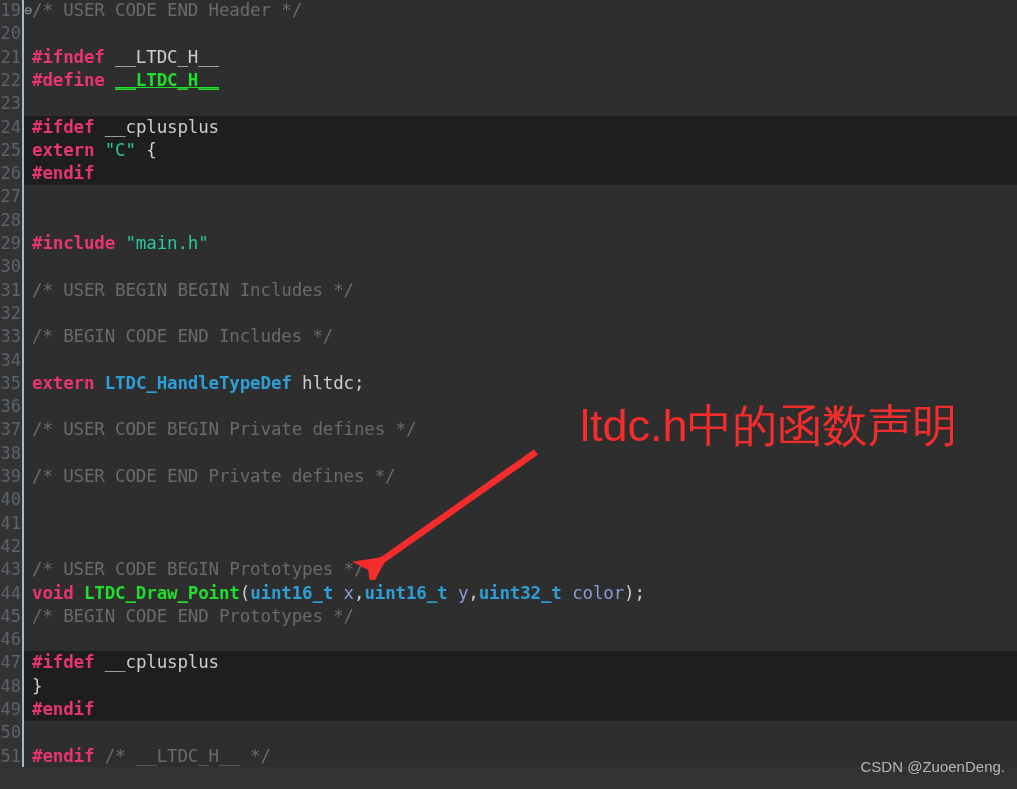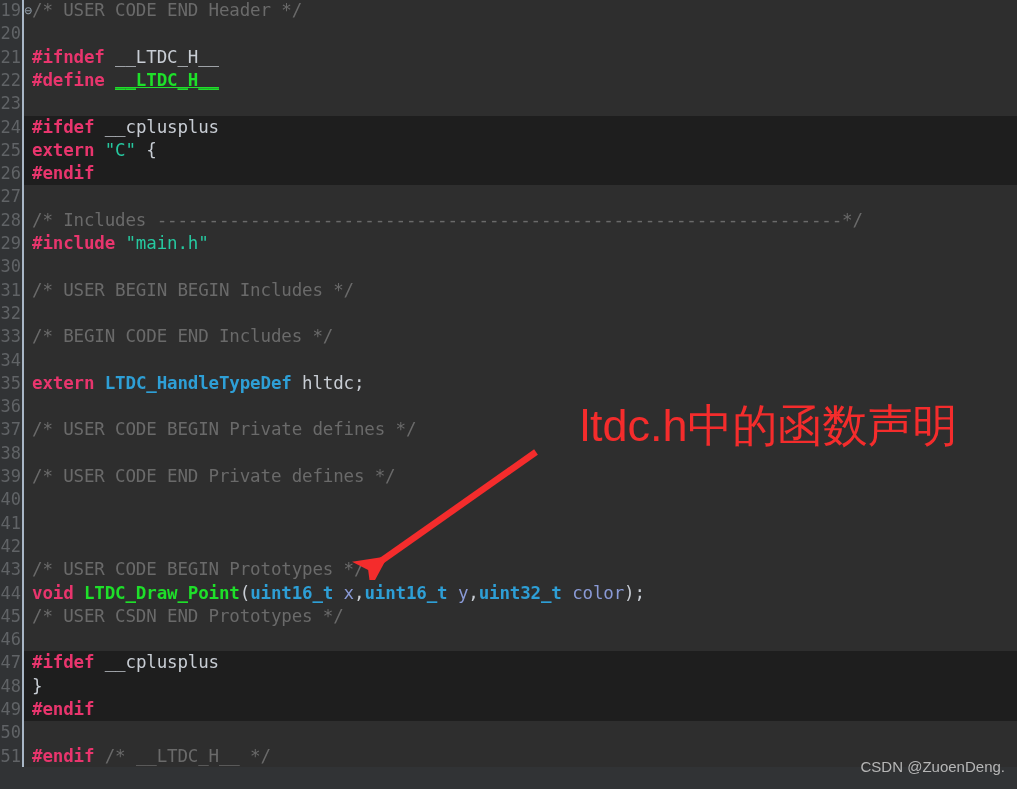--- a/index.html
+++ b/index.html
@@ -187,37 +187,36 @@
     <div class="hlblock" style="top: 651.4px; height: 69.9px;"></div>
     <div id="code">
       <div class="line" style="top: -1px;"><span class="cmt">/* USER CODE END Header */</span></div>
       <div class="line" style="top: 45.6px;"><span class="pre">#ifndef</span><span class="plain"> </span><span class="plain">__LTDC_H__</span></div>
       <div class="line" style="top: 68.9px;"><span class="pre">#define</span><span class="plain"> </span><span class="def">__LTDC_H__</span></div>
       <div class="line" style="top: 92.2px;">&nbsp;</div>
       <div class="line" style="top: 115.5px;"><span class="pre">#ifdef</span><span class="plain"> </span><span class="plain">__cplusplus</span></div>
       <div class="line" style="top: 138.8px;"><span class="kw">extern</span><span class="plain"> </span><span class="str">"C"</span><span class="punct"> {</span></div>
       <div class="line" style="top: 162.1px;"><span class="pre">#endif</span></div>
       <div class="line" style="top: 185.4px;">&nbsp;</div>
-      <div class="line" style="top: 208.7px;"><span class="cmt">/* Includes ------------------------------------------------------------------*/</span></div>
       <div class="line" style="top: 232px;"><span class="pre">#include</span><span class="plain"> </span><span class="str">"main.h"</span></div>
       <div class="line" style="top: 255.3px;">&nbsp;</div>
       <div class="line" style="top: 278.6px;"><span class="cmt">/* USER BEGIN BEGIN Includes */</span></div>
       <div class="line" style="top: 301.9px;">&nbsp;</div>
       <div class="line" style="top: 325.2px;"><span class="cmt">/* BEGIN CODE END Includes */</span></div>
       <div class="line" style="top: 348.5px;">&nbsp;</div>
       <div class="line" style="top: 371.8px;"><span class="kw">extern</span><span class="plain"> </span><span class="typ">LTDC_HandleTypeDef</span><span class="plain"> hltdc;</span></div>
       <div class="line" style="top: 395.1px;">&nbsp;</div>
       <div class="line" style="top: 418.4px;"><span class="cmt">/* USER CODE BEGIN Private defines */</span></div>
       <div class="line" style="top: 441.7px;">&nbsp;</div>
       <div class="line" style="top: 465px;"><span class="cmt">/* USER CODE END Private defines */</span></div>
       <div class="line" style="top: 488.3px;">&nbsp;</div>
       <div class="line" style="top: 534.9px;">&nbsp;</div>
       <div class="line" style="top: 558.2px;"><span class="cmt">/* USER CODE BEGIN Prototypes */</span></div>
       <div class="line" style="top: 581.5px;"><span class="kw">void</span><span class="plain"> </span><span class="fn">LTDC_Draw_Point</span><span class="punct">(</span><span class="typ">uint16_t</span><span class="plain"> </span><span class="param">x</span><span class="punct">,</span><span class="typ">uint16_t</span><span class="plain"> </span><span class="param">y</span><span class="punct">,</span><span class="typ">uint32_t</span><span class="plain"> </span><span class="param">color</span><span class="punct">);</span></div>
-      <div class="line" style="top: 604.8px;"><span class="cmt">/* USER CSDN END Prototypes */</span></div>
+      <div class="line" style="top: 604.8px;"><span class="cmt">/* BEGIN CODE END Prototypes */</span></div>
       <div class="line" style="top: 628.1px;">&nbsp;</div>
       <div class="line" style="top: 651.4px;"><span class="pre">#ifdef</span><span class="plain"> </span><span class="plain">__cplusplus</span></div>
       <div class="line" style="top: 674.7px;"><span class="punct">}</span></div>
       <div class="line" style="top: 698px;"><span class="pre">#endif</span></div>
       <div class="line" style="top: 721.3px;">&nbsp;</div>
       <div class="line" style="top: 744.6px;"><span class="pre">#endif</span><span class="plain"> </span><span class="cmt">/* __LTDC_H__ */</span></div>
       <div class="line" style="top: 767.9px;">&nbsp;</div>
     </div>
 
   <div id="caret" style="top: 769.9px; left: 33px;"></div>

